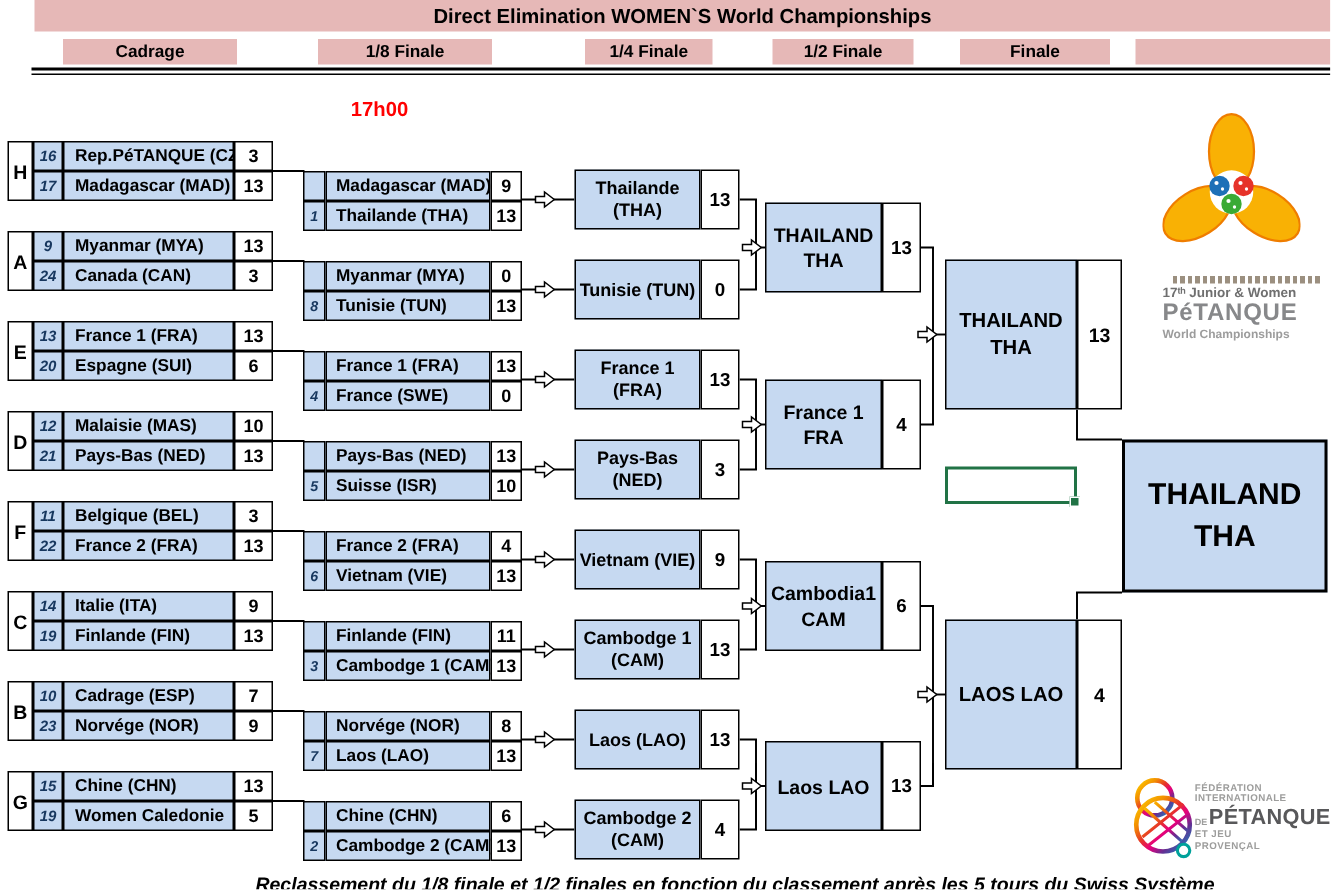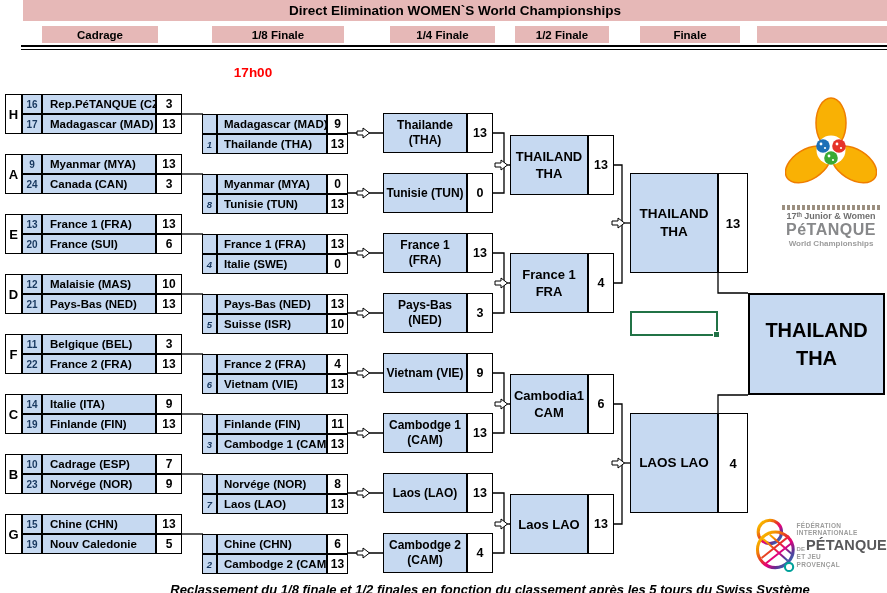--- a/index.html
+++ b/index.html
@@ -10,21 +10,21 @@
             display:flex;align-items:center;justify-content:center;font-size:13.5px;font-weight:bold}
   .hdr{position:absolute;top:26px;height:17px;background:var(--header-pink,#e6b8b7);display:flex;
        align-items:center;justify-content:center;font-size:11.5px;font-weight:bold}
   .rule{position:absolute;left:21px;width:866px;height:1.5px;background:#000}
   .time{position:absolute;top:64px;color:var(--time-red,#f00);font-weight:bold;font-size:13.5px;
         line-height:17px;text-align:center}
   .cell{box-sizing:border-box;border:1px solid #000;display:flex;align-items:center;font-weight:bold}
   .cad{position:absolute;left:5px;display:flex}
   .cl{width:17px;height:40px;justify-content:center;font-size:13px;background:#fff}
   .crow{display:flex;height:20px}
-  .cs{width:20px;justify-content:center;font-size:10px;color:#17375e;background:var(--cell-blue,#c6d9f1)}
+  .cs{width:20px;justify-content:center;font-style:italic;font-size:10px;color:#17375e;background:var(--cell-blue,#c6d9f1)}
   .ct{width:114px;padding-left:7px;font-size:11.5px;background:var(--cell-blue,#c6d9f1);white-space:nowrap}
   .cp{width:26px;justify-content:center;font-size:12px;background:#fff}
   .m8{position:absolute;left:202px}
   .ms{width:15px;justify-content:center;font-style:italic;font-size:9.5px;color:#17375e;background:var(--cell-blue,#c6d9f1)}
   .mt{width:110px;padding-left:6px;font-size:11.5px;background:var(--cell-blue,#c6d9f1);white-space:nowrap}
   .mp{width:21px;justify-content:center;font-size:12px;background:#fff}
   .q{position:absolute;left:383px;display:flex}
   .qn{width:84px;height:40px;justify-content:center;text-align:center;font-size:12px;line-height:15px;
       background:var(--cell-blue,#c6d9f1);padding:0 2px}
   .qp{width:26px;height:40px;justify-content:center;font-size:12.5px;background:#fff}
@@ -38,21 +38,21 @@
   .fp{width:30px;height:100px;justify-content:center;font-size:13px;background:#fff}
   .w{position:absolute;left:748px;top:293px;width:137px;height:102px;border:2px solid #000;box-sizing:border-box;
      background:var(--cell-blue,#c6d9f1);display:flex;align-items:center;justify-content:center;text-align:center;
      font-size:20px;line-height:28px;font-weight:bold}
   .sel{position:absolute;left:630px;top:311px;width:88px;height:25px;box-sizing:border-box;
        border:2px solid var(--selection-green,#217346);background:#fff}
   .sel::after{content:"";position:absolute;right:-4px;bottom:-4px;width:5px;height:5px;
        background:var(--selection-green,#217346);border:1px solid #fff}
   .foot{position:absolute;left:120px;top:582px;width:740px;text-align:center;font-style:italic;
         font-size:13px;font-weight:bold;white-space:nowrap}
-  .logo-top{position:absolute;left:775px;top:96px;width:112px;text-align:center}
+  .logo-top{position:absolute;left:775px;top:74px;width:112px;}
   .khmer{width:98px;height:5px;margin:3px auto 1px;opacity:.75;
          background:repeating-linear-gradient(90deg,#7a6a55 0 3px,transparent 3px 5px)}
   .lt1{font-size:9px;color:#6f6f6f;font-weight:bold}
   .lt2{font-size:16px;color:#87888a;font-weight:bold;letter-spacing:.5px}
   .lt3{font-size:8px;color:#9c9c9c;font-weight:bold}
   .logo-bot{position:absolute;left:752px;top:504px;width:135px;display:flex;align-items:center}
   .lbt{margin-left:2px;line-height:1.15}
   .lb-small{font-size:6.5px;color:#9d9d9c;font-weight:bold;letter-spacing:.3px}
   .lb-de{font-size:6px;color:#9d9d9c;font-weight:bold;margin-right:1px}
   .lb-big{font-size:14.5px;color:#58585a;font-weight:bold;letter-spacing:.2px}
@@ -109,22 +109,22 @@
       <path transform="translate(501,283)" d="M-6,-2 H0 V-5 L6.5,0 L0,5 V2 H-6 Z"></path>
       <path transform="translate(501,404)" d="M-6,-2 H0 V-5 L6.5,0 L0,5 V2 H-6 Z"></path>
       <path transform="translate(501,524)" d="M-6,-2 H0 V-5 L6.5,0 L0,5 V2 H-6 Z"></path>
       <path transform="translate(618,223)" d="M-6,-2 H0 V-5 L6.5,0 L0,5 V2 H-6 Z"></path>
       <path transform="translate(618,463)" d="M-6,-2 H0 V-5 L6.5,0 L0,5 V2 H-6 Z"></path>
     </g>
   </svg>
 
   <div class="titlebar">Direct Elimination WOMEN`S World Championships</div>
   <div class="hdr" style="left:42px;width:116px">Cadrage</div>
-  <div class="hdr" style="left:212px;width:132px">1/8 Finale</div>
-  <div class="hdr" style="left:390px;width:105px">1/4 Finale</div>
+  <div class="hdr" style="left:212px;width:116px">1/8 Finale</div>
+  <div class="hdr" style="left:390px;width:85px">1/4 Finale</div>
   <div class="hdr" style="left:515px;width:94px">1/2 Finale</div>
   <div class="hdr" style="left:640px;width:100px">Finale</div>
   <div class="hdr" style="left:757px;width:130px"></div>
   <div class="rule" style="top:45px"></div>
   <div class="rule" style="top:48.5px"></div>
 
   <div class="time" style="left:213px;width:80px">
     <div>17h00</div>
   </div>
 
@@ -161,21 +161,21 @@
   <div class="cad" style="top:214px">
     <div class="cell cl">E</div>
     <div>
       <div class="crow">
         <div class="cell cs">13</div>
         <div class="cell ct">France 1 (FRA)</div>
         <div class="cell cp">13</div>
       </div>
       <div class="crow">
         <div class="cell cs">20</div>
-        <div class="cell ct">France (SUI)</div>
+        <div class="cell ct">Espagne (SUI)</div>
         <div class="cell cp">6</div>
       </div>
     </div>
   </div>
   <div class="cad" style="top:274px">
     <div class="cell cl">D</div>
     <div>
       <div class="crow">
         <div class="cell cs">12</div>
         <div class="cell ct">Malaisie (MAS)</div>
@@ -236,21 +236,21 @@
   <div class="cad" style="top:514px">
     <div class="cell cl">G</div>
     <div>
       <div class="crow">
         <div class="cell cs">15</div>
         <div class="cell ct">Chine (CHN)</div>
         <div class="cell cp">13</div>
       </div>
       <div class="crow">
         <div class="cell cs">19</div>
-        <div class="cell ct">Nouv Caledonie</div>
+        <div class="cell ct">Women Caledonie</div>
         <div class="cell cp">5</div>
       </div>
     </div>
   </div>
 
   <div class="m8" style="top:114px">
     <div class="crow">
       <div class="cell ms"></div>
       <div class="cell mt">Madagascar (MAD)</div>
       <div class="cell mp">9</div>
@@ -274,21 +274,21 @@
     </div>
   </div>
   <div class="m8" style="top:234px">
     <div class="crow">
       <div class="cell ms"></div>
       <div class="cell mt">France 1 (FRA)</div>
       <div class="cell mp">13</div>
     </div>
     <div class="crow">
       <div class="cell ms">4</div>
-      <div class="cell mt">Italie (SWE)</div>
+      <div class="cell mt">France (SWE)</div>
       <div class="cell mp">0</div>
     </div>
   </div>
   <div class="m8" style="top:294px">
     <div class="crow">
       <div class="cell ms"></div>
       <div class="cell mt">Pays-Bas (NED)</div>
       <div class="cell mp">13</div>
     </div>
     <div class="crow">

